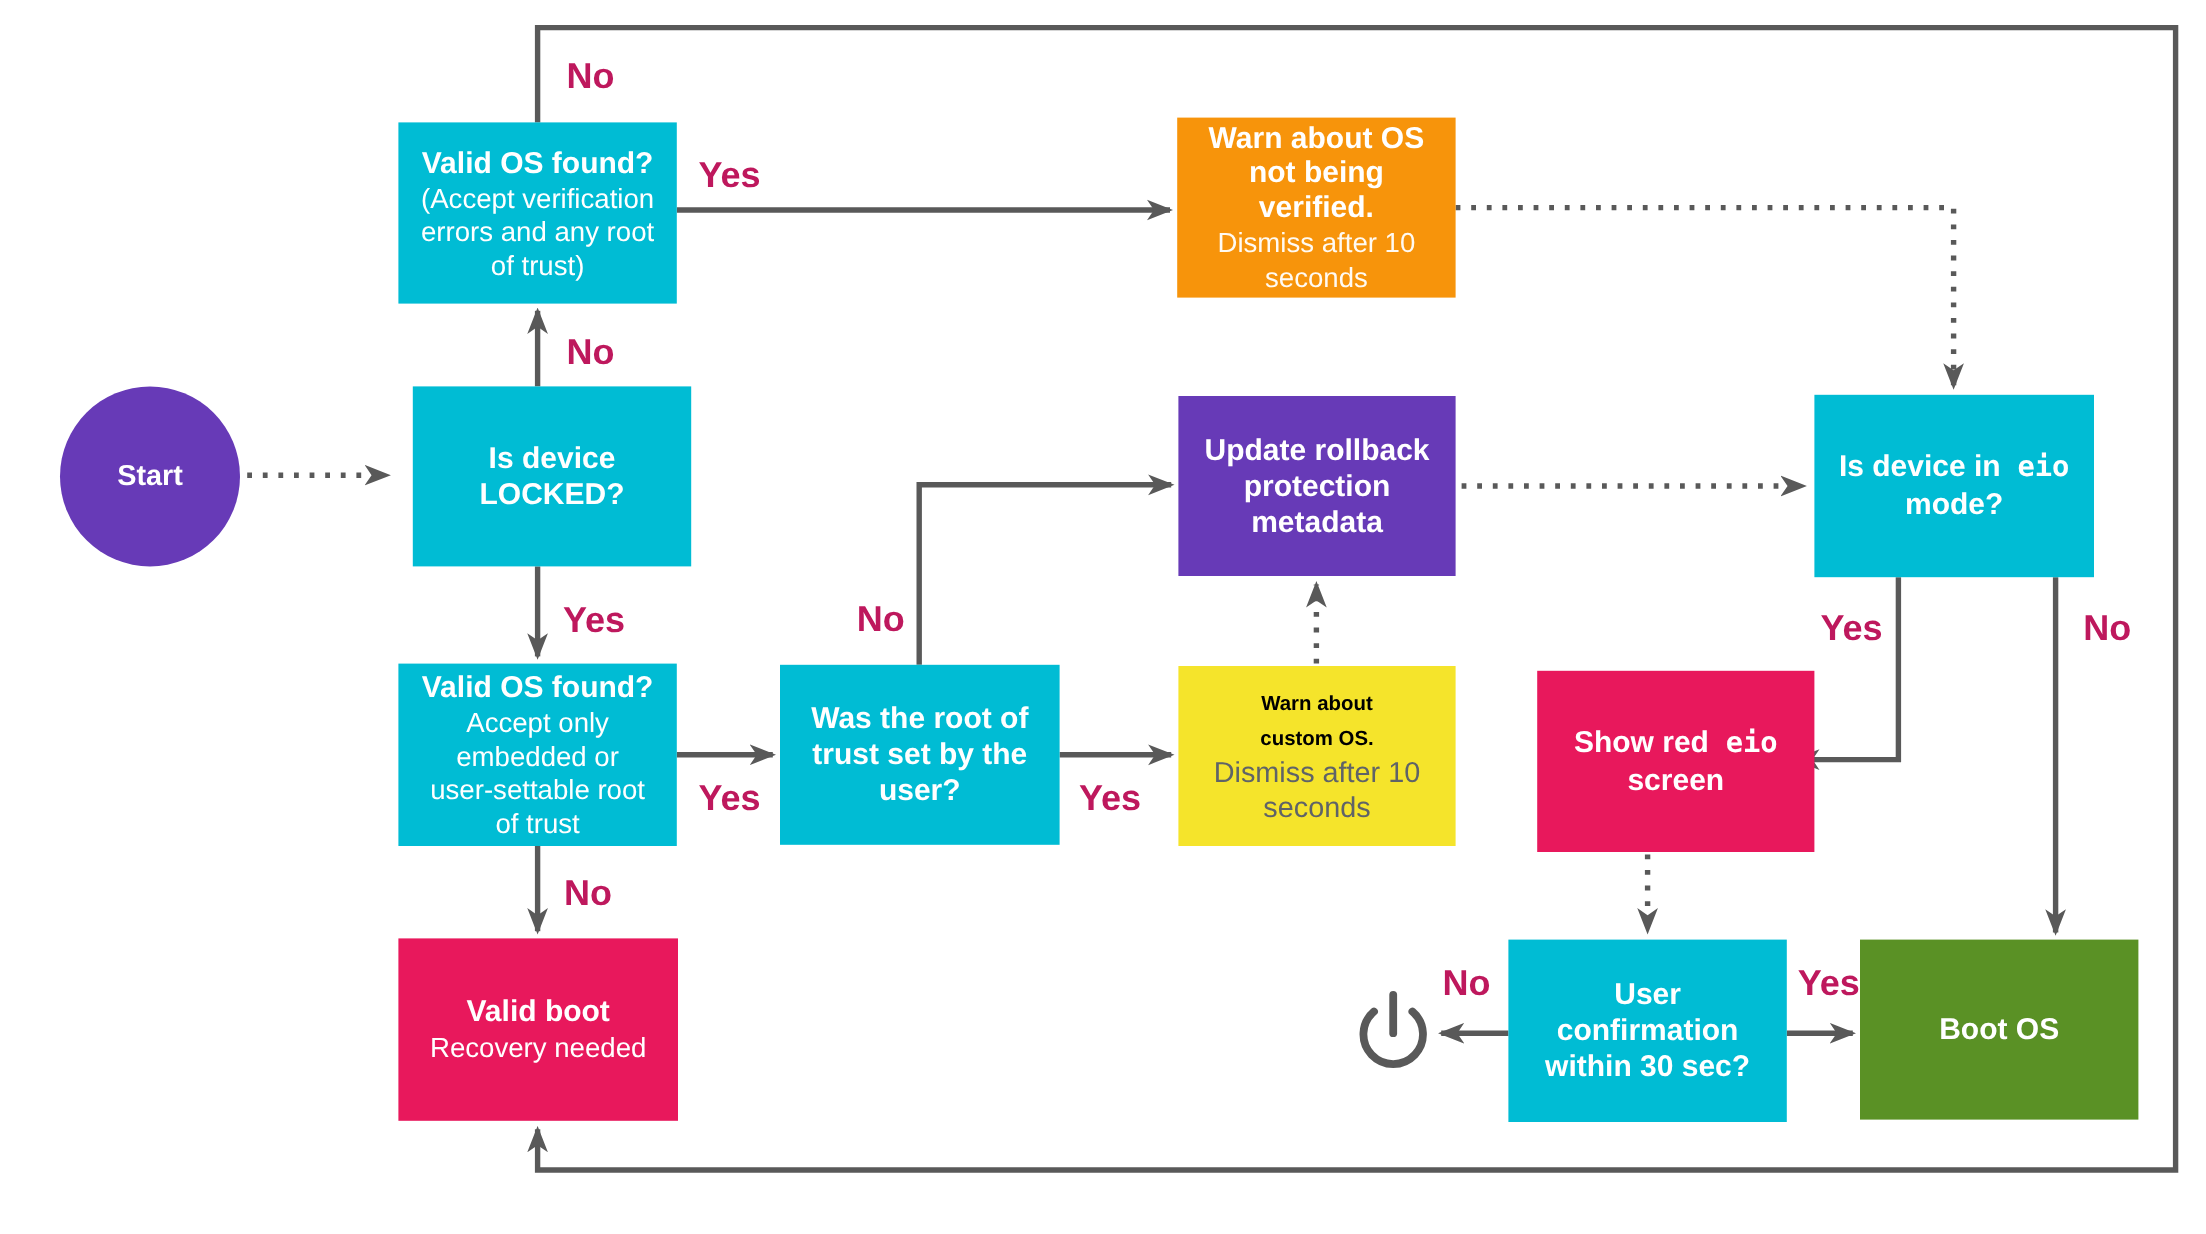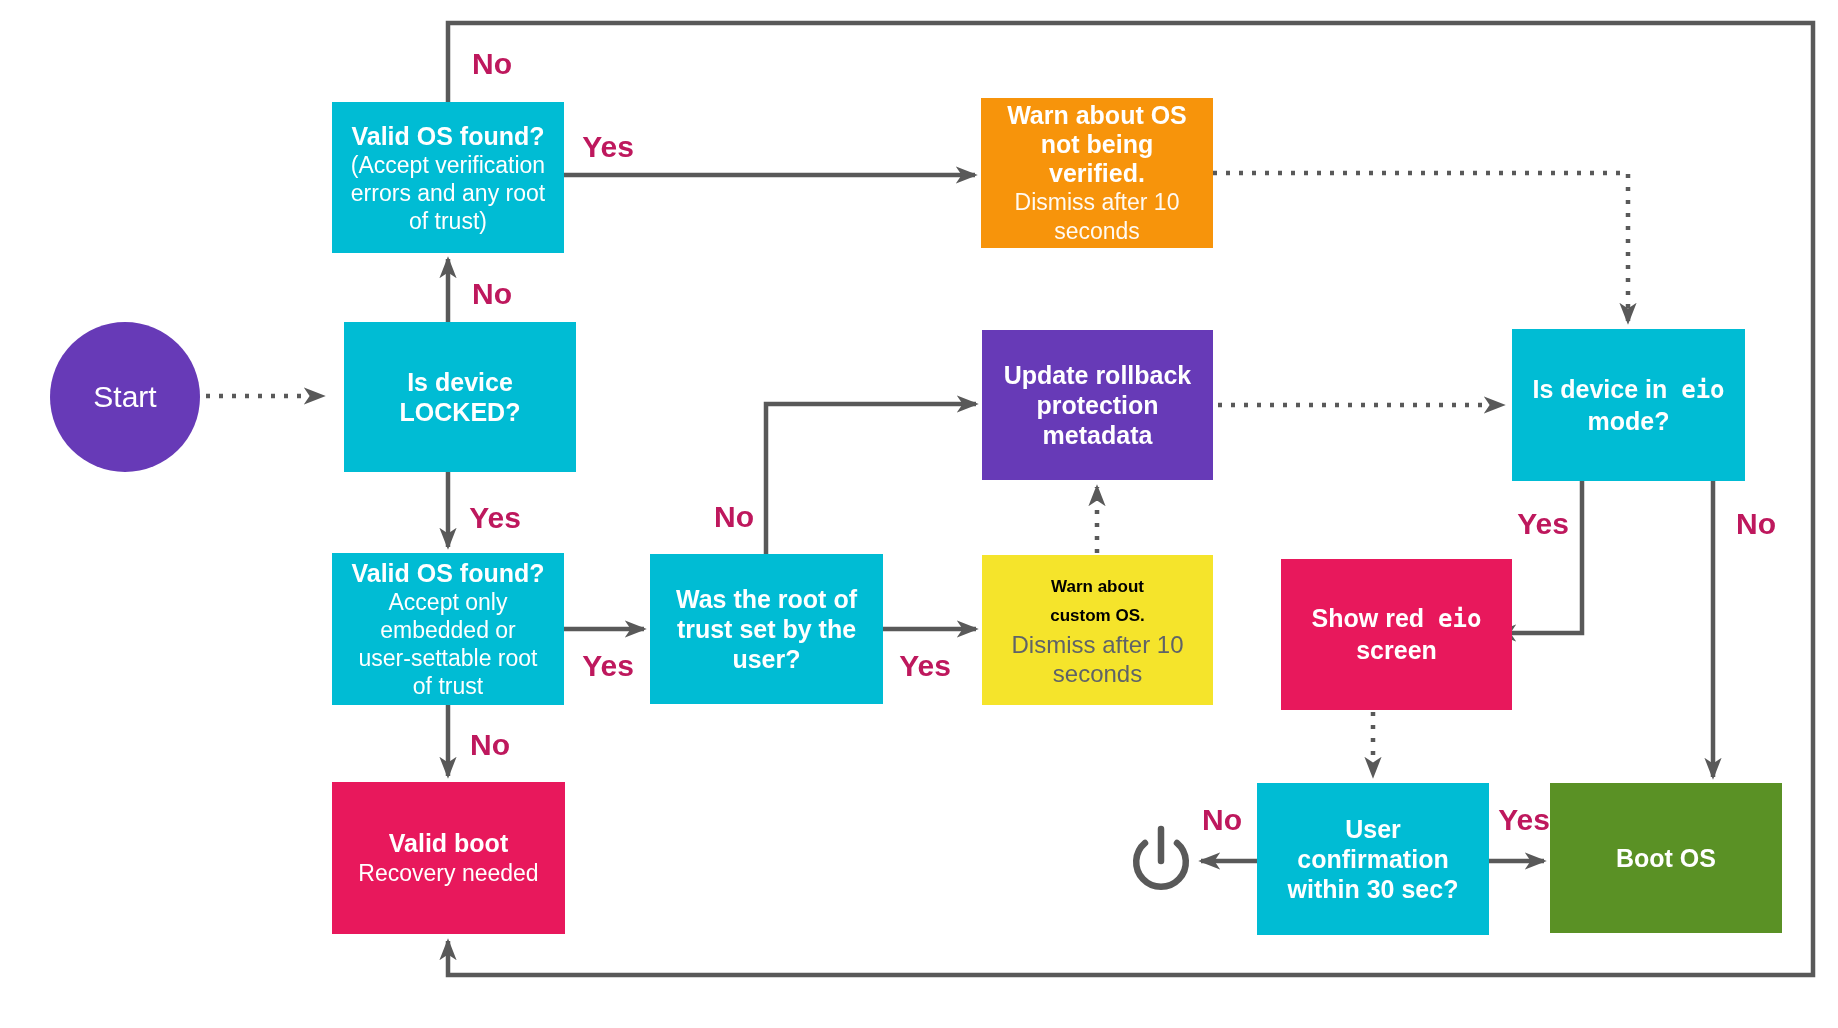--- a/index.html
+++ b/index.html
@@ -21,21 +21,21 @@
   .node .subtitle{font-weight:400;font-size:23px;line-height:28px;white-space:pre-line;}
   .node .line{font-weight:700;font-size:25px;line-height:31px;}
   .code{font-family:"DejaVu Sans Mono", monospace;font-size:24px;}
   .bg-cyan{background:#00BCD4;}
   .bg-purple{background:#673AB7;}
   .bg-orange{background:#F7940B;}
   .bg-yellow{background:#F5E42B;}
   .bg-pink{background:#E8185C;}
   .bg-green{background:#5A9125;}
   .circle{border-radius:50%;}
-  .start-label{font-weight:400;font-size:30px;}
+  .start-label{font-weight:700;font-size:24px;}
   .yellow-title{color:#000000;font-weight:700;font-size:17px;line-height:29px;white-space:pre-line;}
   .yellow-sub{color:#5f6368;font-weight:400;font-size:24px;line-height:29px;white-space:pre-line;}
   .orange-sub{color:rgba(255,255,255,0.95);}
   .tight .title{line-height:29px;}
   .tight .subtitle{line-height:29px;}
   .edge-label{
     position:absolute;transform:translate(-50%,-50%);
     font-weight:700;font-size:30px;color:#be185d;white-space:nowrap;
   }
   svg{position:absolute;left:0;top:0;}

